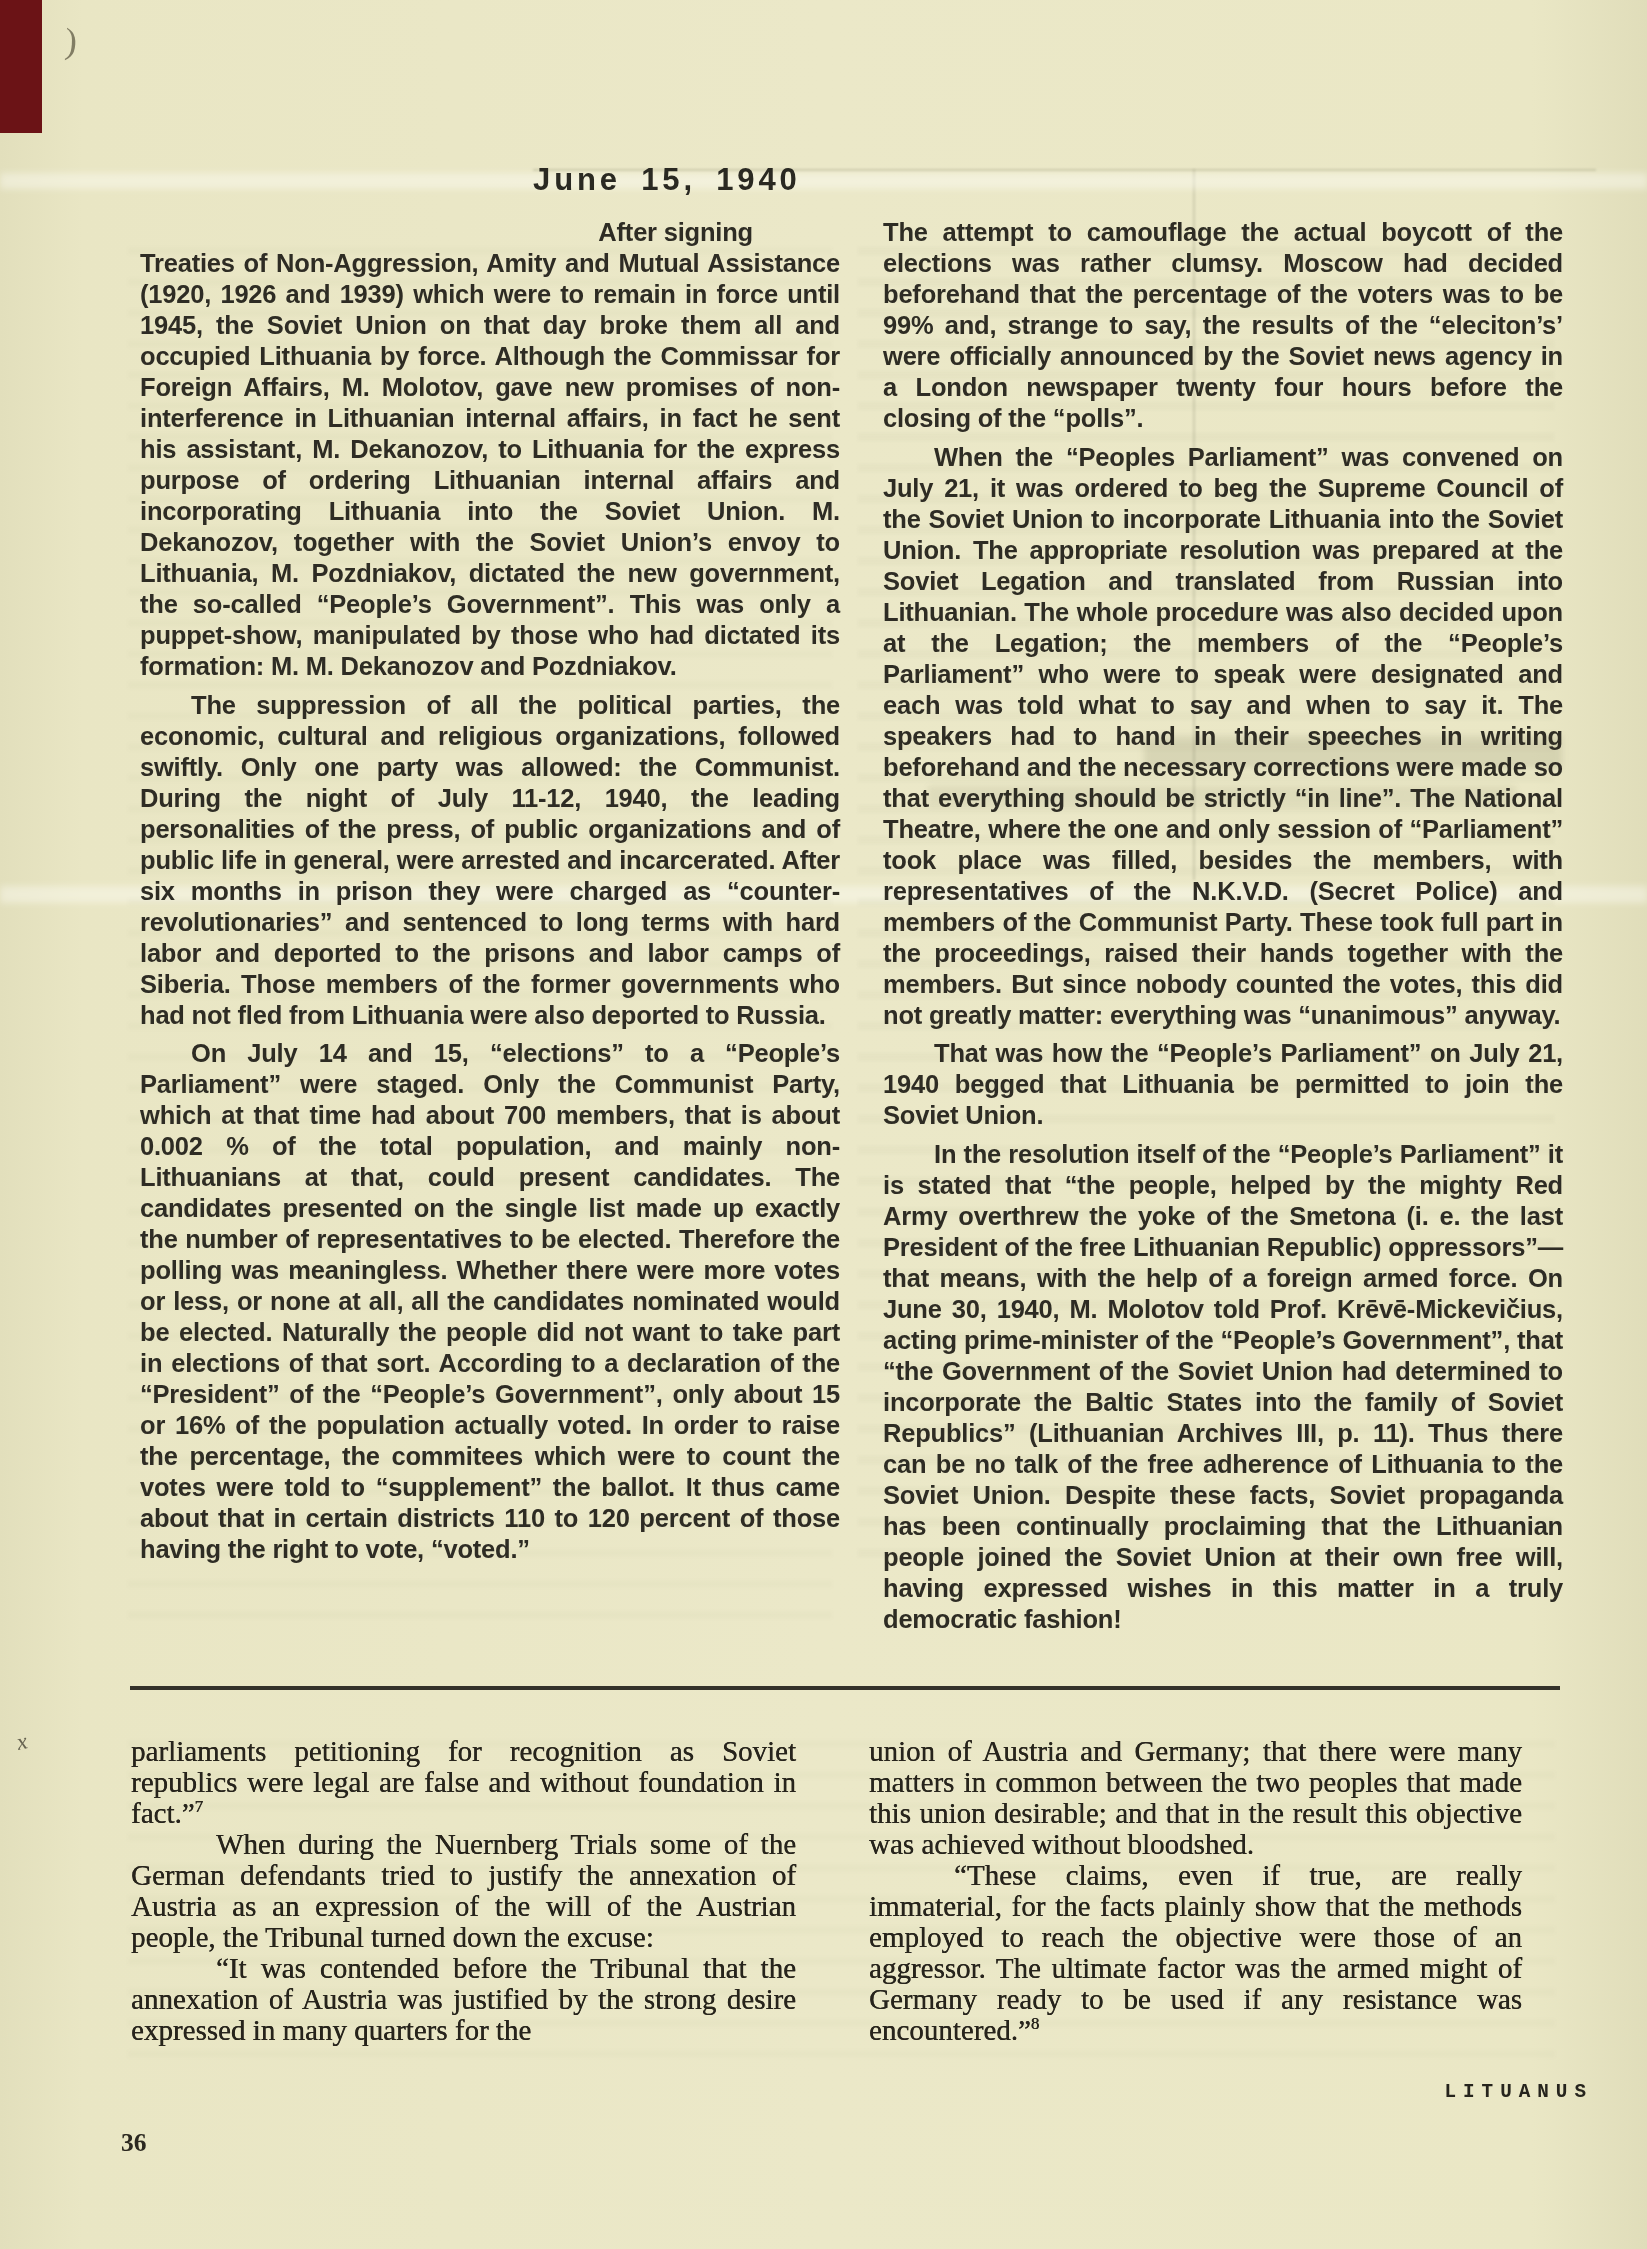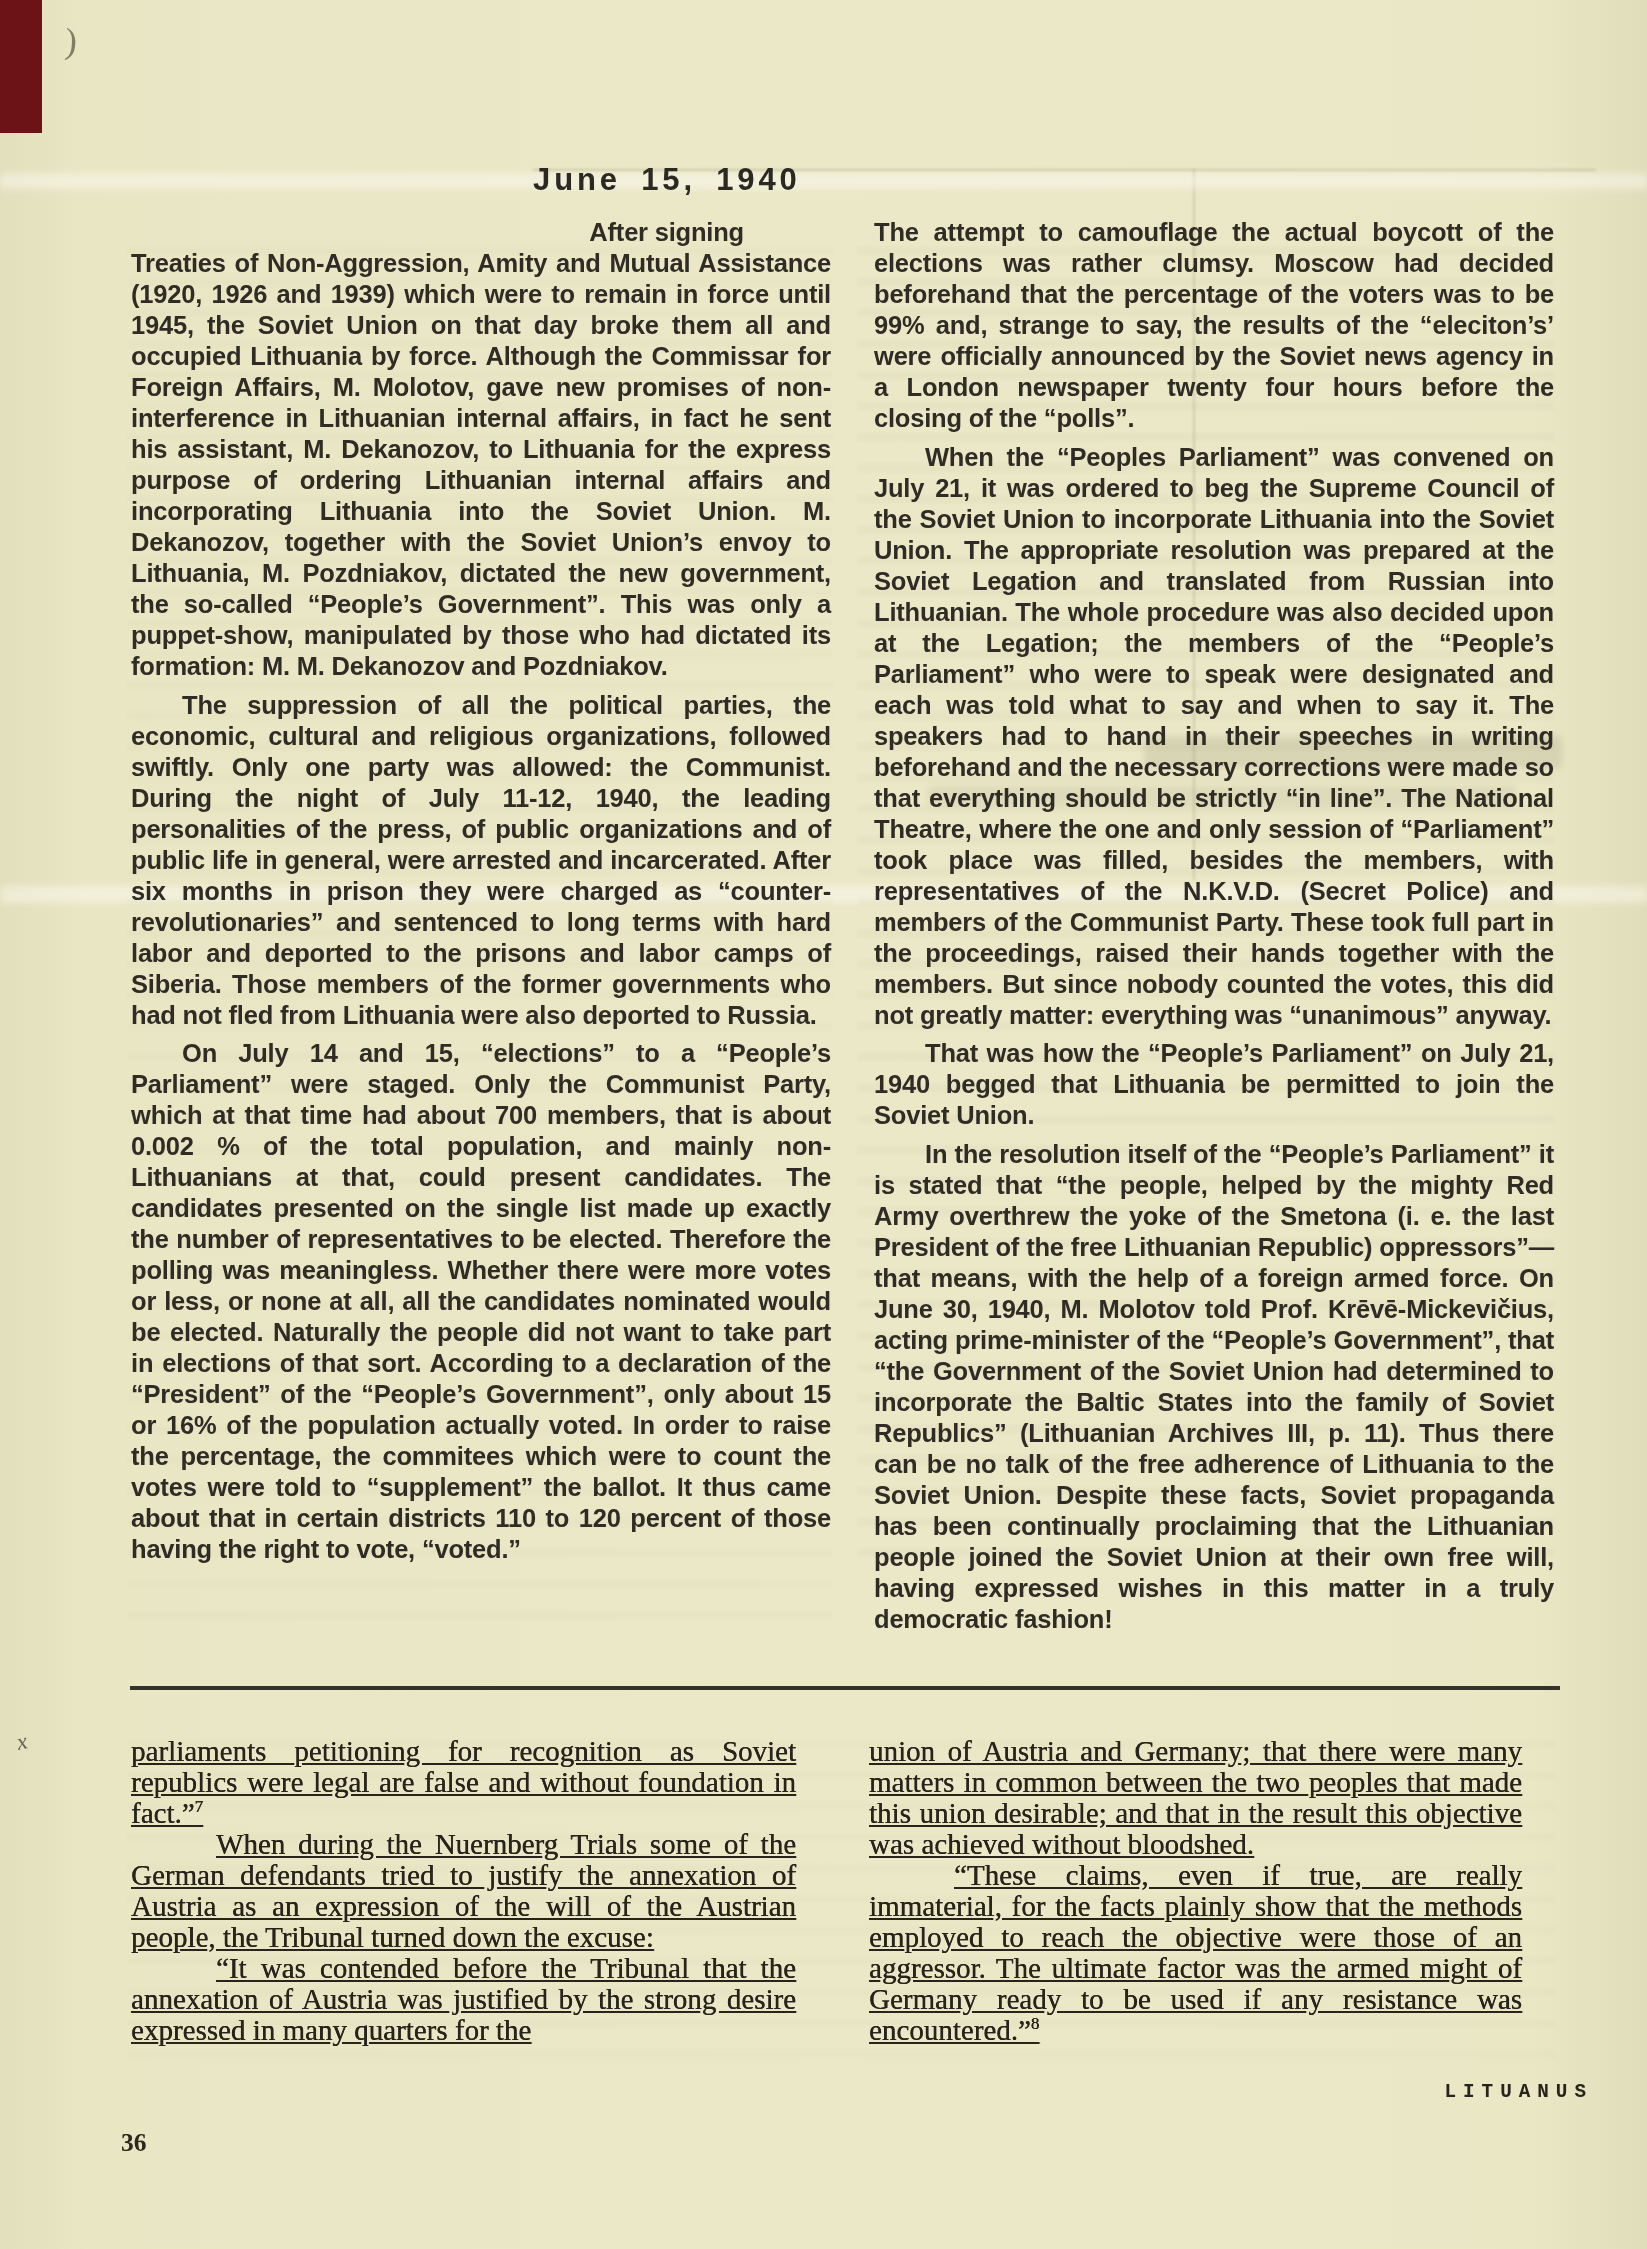--- a/index.html
+++ b/index.html
@@ -23,33 +23,33 @@
   .scan-band{position:absolute;left:0;width:100%;background:rgba(255,255,250,.4);filter:blur(3.9px);}
   .band1{top:173px;height:15.5px;}
   .band2{top:886px;height:17px;}
   .ghost{position:absolute;filter:blur(1.5px);opacity:.5;
     background:repeating-linear-gradient(180deg,rgba(138,142,108,.10) 0 7.7px,rgba(0,0,0,0) 7.7px 31px);}
   .ghost-strong{position:absolute;filter:blur(3.1px);background:rgba(116,118,88,.16);}
   
   .title{position:absolute;left:533px;top:162px;width:503px;margin:0;text-align:left;
     font-size:31px;font-weight:700;letter-spacing:3.9px;word-spacing:7.7px;color:#2a2922;}
   
-  .top-columns{position:absolute;left:131px;top:217px;width:1423px;display:flex;gap:43px;}
+  .top-columns{position:absolute;left:140px;top:217px;width:1423px;display:flex;gap:43px;}
   .col-t-left{width:700px;}
   .col-t-right{width:680px;}
   .tp{margin:0 0 7.7px 0;text-align:justify;font-size:25.5px;line-height:31px;font-weight:700;
     letter-spacing:-0.2px;color:#2e2c24;hyphens:none;}
   .tp.indent{text-indent:51px;}
   .lead-line{display:block;text-align:right;padding-right:87px;}
   .rule{position:absolute;left:130px;top:1686px;width:1430px;height:3.9px;background:#34322a;}
   .bottom-columns{position:absolute;left:131px;top:1736px;width:1423px;display:flex;gap:73px;}
   .col-b-left{width:665px;}
   .col-b-right{width:653px;}
   .bp{margin:0;text-align:justify;font-family:"Liberation Serif",serif;font-size:29px;
-    line-height:31px;font-weight:400;color:#27241c;text-shadow:0.3px 0 0 currentColor;hyphens:none;text-decoration:underline;}
+    line-height:31px;font-weight:400;color:#27241c;text-shadow:0.3px 0 0 currentColor;hyphens:none;}
   .bp.indent{text-indent:85px;}
   .bp sup{font-size:58%;line-height:0;vertical-align:super;}
   
   .page-number{position:absolute;left:121px;top:2083px;font-family:"Liberation Serif",serif;
     font-size:25.5px;font-weight:700;color:#2b2820;margin-top:45px;}
   .journal-name{position:absolute;left:1361px;top:2081px;width:232px;text-align:right;
     font-size:19.3px;font-weight:700;letter-spacing:7px;color:#26241d;font-family:Liberation Mono, monospace;}
 </style>
 </head>
 <body>

